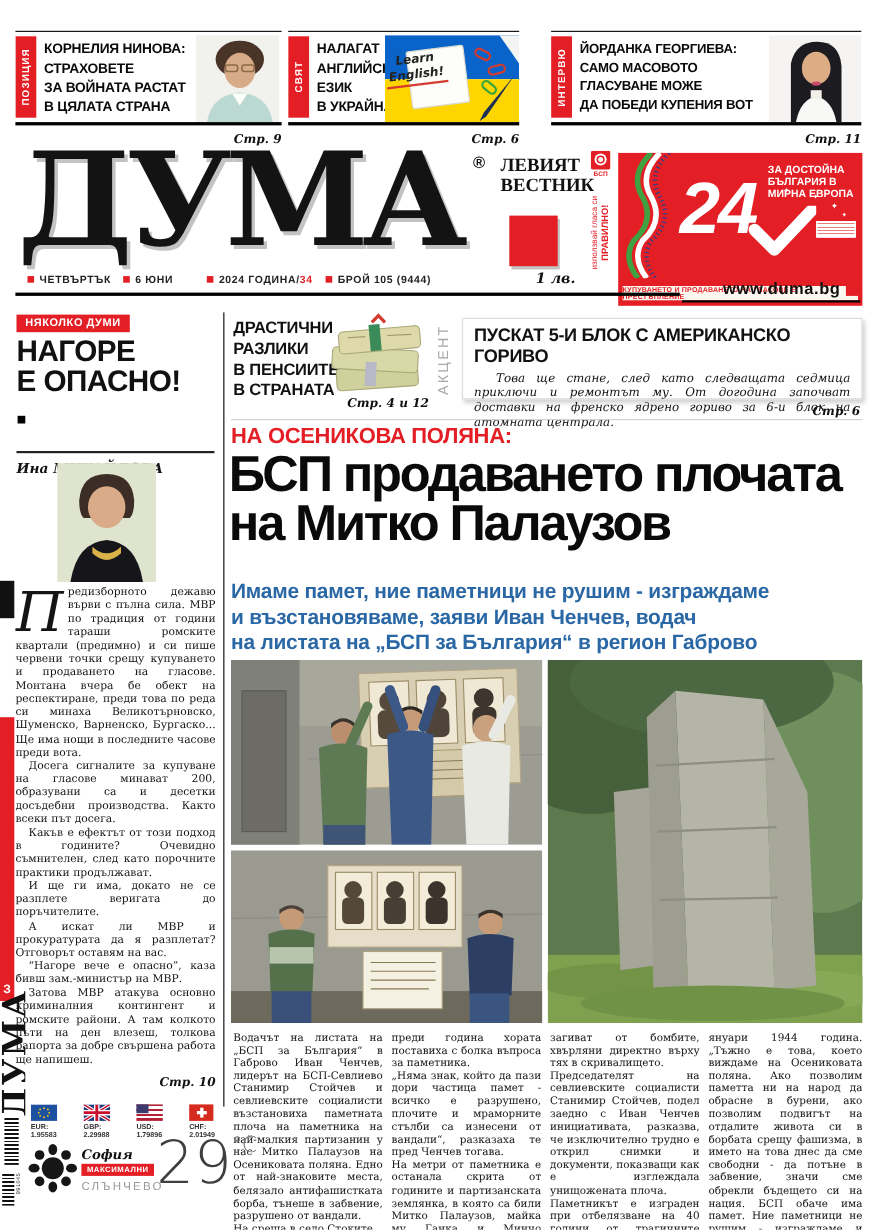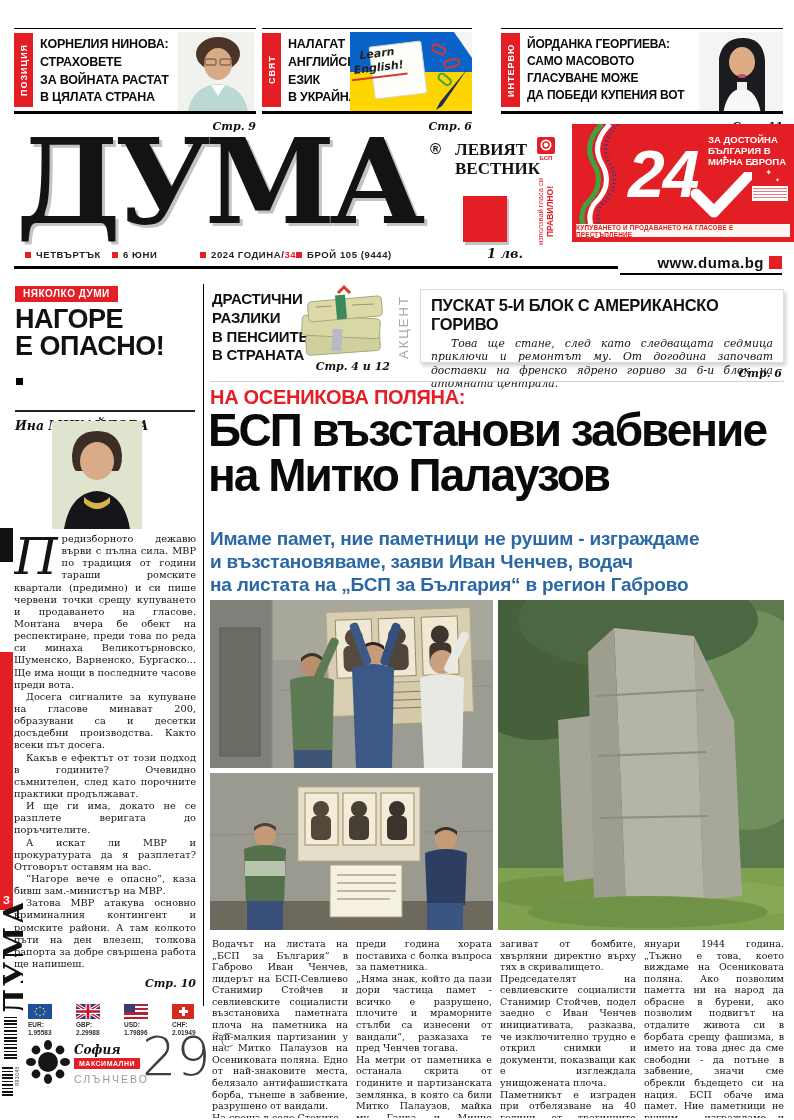--- a/index.html
+++ b/index.html
@@ -47,21 +47,21 @@
   
   .dateline { position:absolute; top:249px; font-size:9.5px; font-weight:bold; letter-spacing:0.6px; color:#222; }
   .dateline::before { content:""; display:inline-block; width:6px; height:6px; background:#e31e24; margin-right:5px; }
   .date-red { color:#e31e24; }
   .price { position:absolute; left:487px; top:246px; font-family:"DejaVu Serif", serif; font-style:italic; font-weight:bold; font-size:13px; }
   .main-rule { position:absolute; left:14px; top:266px; width:604px; height:3px; background:#000; }
   .website { position:absolute; left:620px; top:254px; width:162px; border-bottom:2.5px solid #000; padding-bottom:2px; display:flex; align-items:center; justify-content:flex-end; gap:5px; }
   .website-text { font-size:15px; font-weight:bold; letter-spacing:0.5px; }
   .website-sq { width:13px; height:13px; background:#e31e24; }
   
-  .ad { position:absolute; left:562px; top:124px; width:222px; height:118px; background:#e31e24; overflow:hidden;margin-left:10px; }
+  .ad { position:absolute; left:562px; top:139px; width:222px; height:139px; background:#e31e24; overflow:hidden; }
   .ad-profiles { position:absolute; left:0; top:0; }
   .ad-slogan { position:absolute; right:8px; top:10px; color:#fff; font-weight:bold; font-size:9.5px; line-height:1.18; text-align:left; }
   .ad-num { position:absolute; left:56px; top:12px; color:#fff; font-size:66px; font-weight:900; font-style:italic; letter-spacing:-2px; }
   .ad-check { position:absolute; left:118px; top:48px; }
   .ad-star { position:absolute; color:#fff; font-size:8px; }
   .ad-minibox { position:absolute; right:6px; top:62px; width:36px; height:15px; background:#fff;
     background-image:repeating-linear-gradient(0deg,#fff 0 2px,#e97b7b 2px 3px); border:1px solid #fff; }
   .ad-strip { position:absolute; left:4px; right:4px; bottom:5px; height:13px; background:#fdf7f0;
     color:#e31e24; font-size:6.4px; font-weight:bold; letter-spacing:0.2px;
     display:flex; align-items:center; justify-content:center; }
@@ -229,21 +229,21 @@
     <span class="ad-star" style="right:22px;top:44px;">✦</span>
     <span class="ad-star" style="right:40px;top:36px;font-size:6px;">✦</span>
     <span class="ad-star" style="right:14px;top:52px;font-size:6px;">✦</span>
     <span class="ad-star" style="left:150px;top:30px;font-size:7px;">✦</span>
     <div class="ad-minibox"></div>
     <div class="ad-strip">КУПУВАНЕТО И ПРОДАВАНЕТО НА ГЛАСОВЕ Е ПРЕСТЪПЛЕНИЕ</div>
   </div>
 
   <div class="dateline" style="left:25px;">ЧЕТВЪРТЪК</div>
   <div class="dateline" style="left:112px;">6 ЮНИ</div>
-  <div class="dateline" style="left:200px;"><span>2024 ГОДИНА/</span><span class="date-red">34</span></div>
+  <div class="dateline" style="left:188px;"><span>2024 ГОДИНА/</span><span class="date-red">34</span></div>
   <div class="dateline" style="left:296px;">БРОЙ 105 (9444)</div>
   <div class="price">1 лв.</div>
   <div class="main-rule"></div>
   <div class="website">
     <span class="website-text">www.duma.bg</span>
     <span class="website-sq"></span>
   </div>
 
   <div class="op-rubric">НЯКОЛКО ДУМИ</div>
   <div class="op-title pre">НАГОРЕ
@@ -289,21 +289,21 @@
 
   <div class="akcent-label">АКЦЕНТ</div>
   <div class="akcent-box">
     <div class="akcent-title">ПУСКАТ 5-И БЛОК С АМЕРИКАНСКО ГОРИВО</div>
     <div class="akcent-text">Това ще стане, след като следващата седмица приключи и ремонтът му. От догодина започват доставки на френско ядрено гориво за 6-и блок на атомната централа.</div>
   </div>
   <div class="pageref abs akcent-ref">Стр. 6</div>
   <div class="gray-sep"></div>
 
   <div class="kicker">НА ОСЕНИКОВА ПОЛЯНА:</div>
-  <div class="headline pre">БСП възстанови забвение
+  <div class="headline pre">БСП продаването плочата
 на Митко Палаузов</div>
   <div class="subhead pre">Имаме памет, ние паметници не рушим - изграждаме
 и възстановяваме, заяви Иван Ченчев, водач
 на листата на „БСП за България“ в регион Габрово</div>
 
   <svg class="photoA" style="width:283px;height:168px;" viewBox="0 0 283 168">
     <rect width="283" height="168" fill="#9c9c93"></rect>
     <rect width="283" height="60" fill="#a8a79c"></rect>
     <rect width="62" height="168" fill="#80807a"></rect>
     <rect x="10" y="28" width="40" height="128" fill="#6c6c64" stroke="#5a5a54"></rect>

